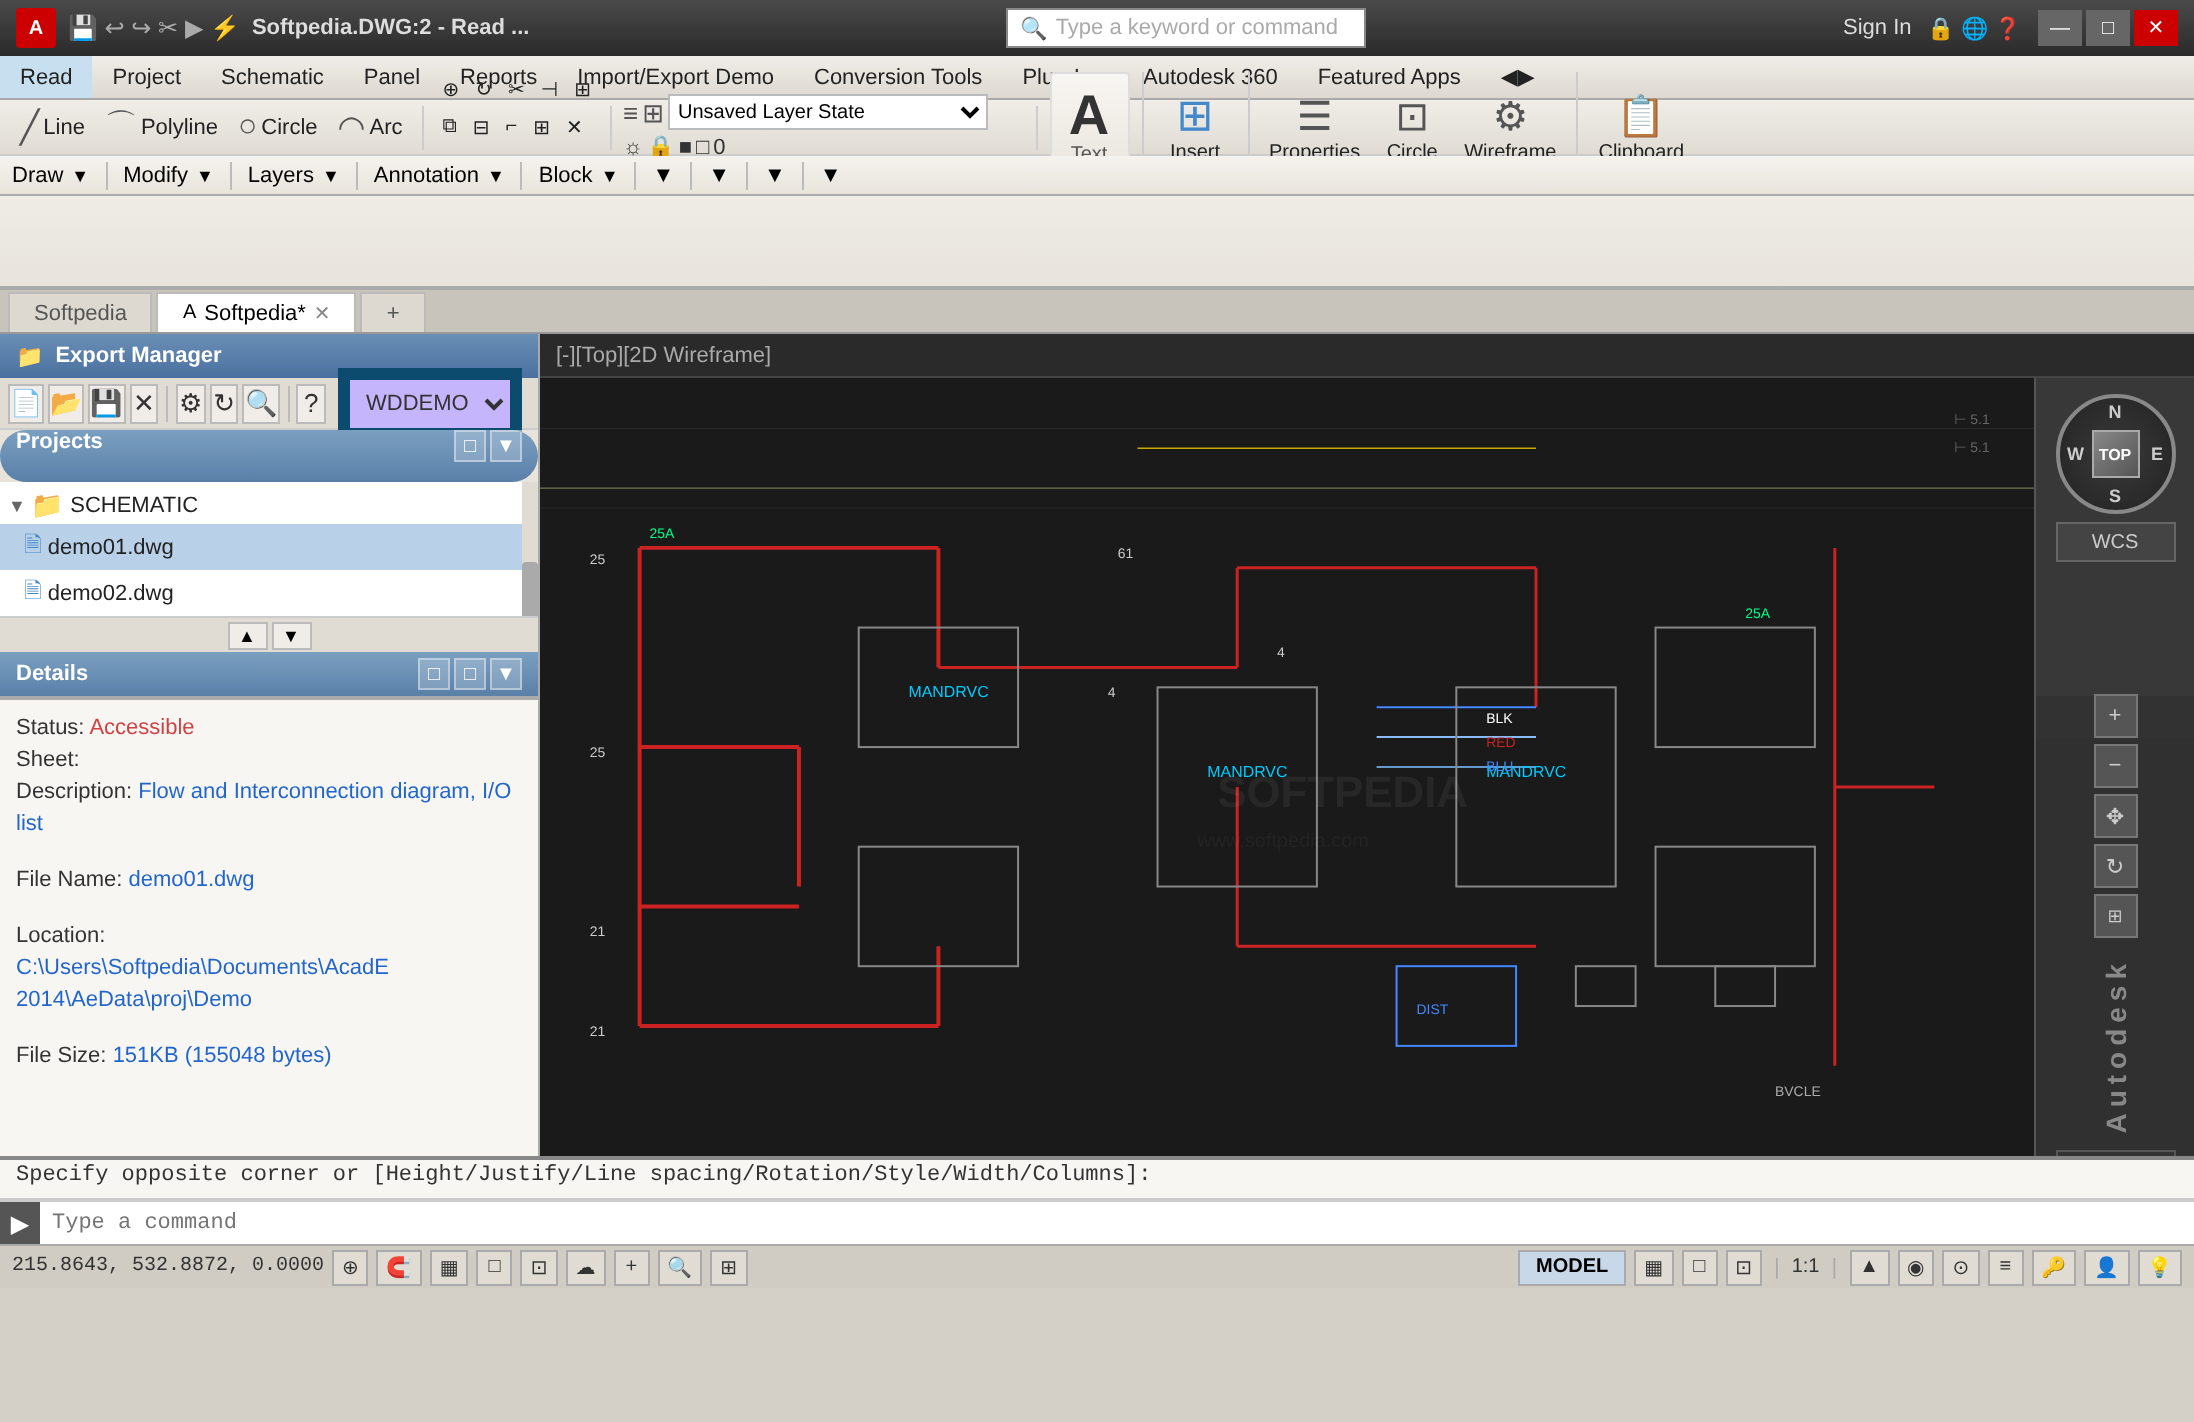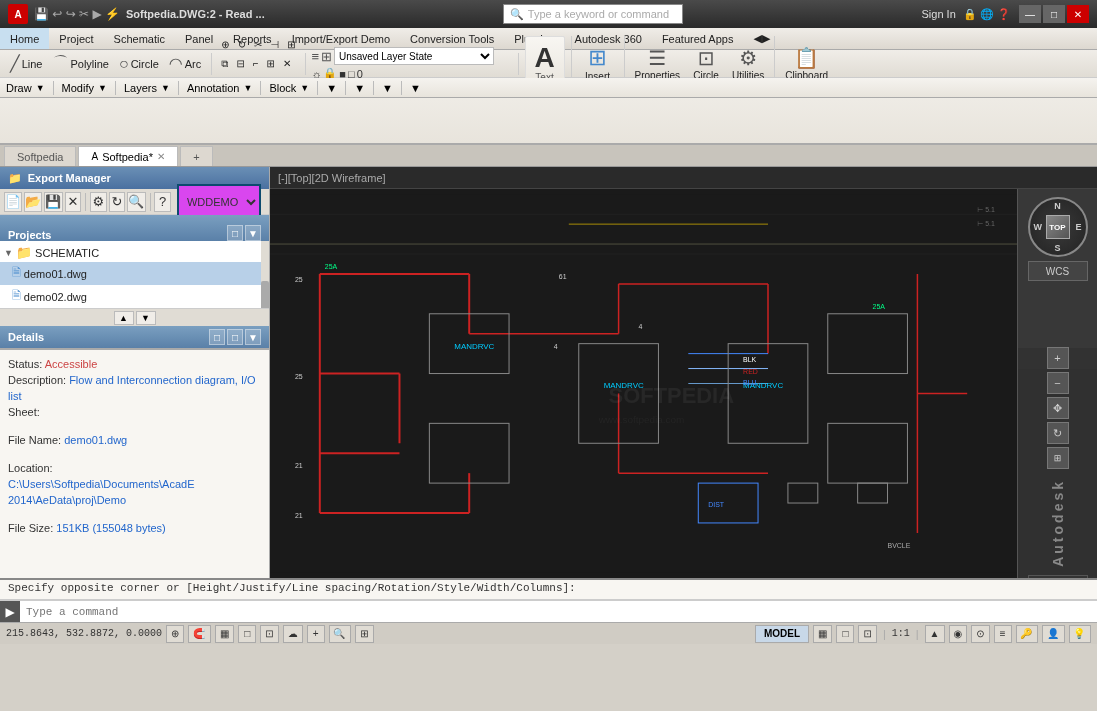--- a/index.html
+++ b/index.html
@@ -180,37 +180,38 @@
       background: #f0ede8;
       border: 1px solid #bbb;
       display: flex; align-items: center; justify-content: center;
       font-size: 13px;
       cursor: pointer;
       color: #333;
     }
     .pm-select {
       flex: 1;
       height: 36px;
-      background: #d946ef;
-      border: 2px solid #0c4a6e;
+      background: #c4b5fd;
+      border: 6px solid #0c4a6e;
       font-size: 11px;
       padding: 0 4px;
       color: #333;
       margin: 0 4px;
     }
     #projects-section {
       height: 26px;
       background: linear-gradient(to bottom, #7a9fc0, #5a80a8);
       color: white;
       font-size: 11px;
       font-weight: bold;
       display: flex;
-      align-items: flex-end;
+      align-items: flex-start;
       padding: 0 8px;
       justify-content: space-between;
+      border-radius: 13px;
     }
     #project-tree {
       flex: 1;
       overflow-y: auto;
       background: white;
       padding: 2px 0;
     }
     .tree-item {
       display: flex;
       align-items: center;
@@ -497,21 +498,21 @@
     <span style="color:#888;">🔒 🌐 ❓</span>
     <div class="window-controls">
       <button class="win-btn">—</button>
       <button class="win-btn">□</button>
       <button class="win-btn close">✕</button>
     </div>
   </div>
 </div>
 
 <div id="menu-bar">
-  <div class="menu-item active">Home</div>
+  <div class="menu-item active">Read</div>
   <div class="menu-item">Project</div>
   <div class="menu-item">Schematic</div>
   <div class="menu-item">Panel</div>
   <div class="menu-item">Reports</div>
   <div class="menu-item">Import/Export Demo</div>
   <div class="menu-item">Conversion Tools</div>
   <div class="menu-item">Plug-Ins</div>
   <div class="menu-item">Autodesk 360</div>
   <div class="menu-item">Featured Apps</div>
   <div class="menu-item">◀▶</div>
@@ -599,21 +600,21 @@
       <span style="font-size:10px;">Properties</span>
     </div>
 
     <div class="ribbon-btn-large" style="height:56px;">
       <span style="font-size:20px;color:#555;">⊡</span>
       <span style="font-size:10px;">Circle</span>
     </div>
 
     <div class="ribbon-btn-large" style="height:56px;">
       <span style="font-size:20px;color:#555;">⚙</span>
-      <span style="font-size:10px;">Utilities</span>
+      <span style="font-size:10px;">Wireframe</span>
     </div>
     <div style="width:1px;height:56px;background:#ccc;margin:0 4px;"></div>
 
     <div class="ribbon-btn-large" style="height:56px;">
       <span style="font-size:20px;color:#555;">📋</span>
       <span style="font-size:10px;">Clipboard</span>
     </div>
   </div>
 
   <div id="ribbon-bottom">
@@ -732,25 +733,25 @@
         <button class="pm-ctrl-btn">▼</button>
       </div>
     </div>
 
     <div id="details-pane">
       <div class="detail-row">
         <span class="detail-label">Status:</span>
         <span class="detail-value">Accessible</span>
       </div>
       <div class="detail-row">
+        <span class="detail-label">Sheet:</span>
+      </div>
+      <div class="detail-row">
         <span class="detail-label">Description:</span>
         <span class="detail-value-blue">Flow and Interconnection diagram, I/O list</span>
-      </div>
-      <div class="detail-row">
-        <span class="detail-label">Sheet:</span>
       </div>
       <br>
       <div class="detail-row">
         <span class="detail-label">File Name:</span>
         <span class="detail-value-blue">demo01.dwg</span>
       </div>
       <br>
       <div class="detail-row">
         <span class="detail-label">Location:</span>
         <br>
@@ -904,21 +905,21 @@
   <button class="status-btn">☁</button>
   <button class="status-btn">+</button>
   <button class="status-btn">🔍</button>
   <button class="status-btn">⊞</button>
   <span class="status-spacer"></span>
   <button class="model-btn active">MODEL</button>
   <button class="status-btn">▦</button>
   <button class="status-btn">□</button>
   <button class="status-btn">⊡</button>
   <span class="status-sep">|</span>
-  <span style="font-size:10px;font-family:Liberation Mono, monospace;">1:1</span>
+  <span style="font-size:10px;">1:1</span>
   <span class="status-sep">|</span>
   <button class="status-btn">▲</button>
   <button class="status-btn">◉</button>
   <button class="status-btn">⊙</button>
   <button class="status-btn">≡</button>
   <button class="status-btn">🔑</button>
   <button class="status-btn">👤</button>
   <button class="status-btn">💡</button>
 </div>
 

